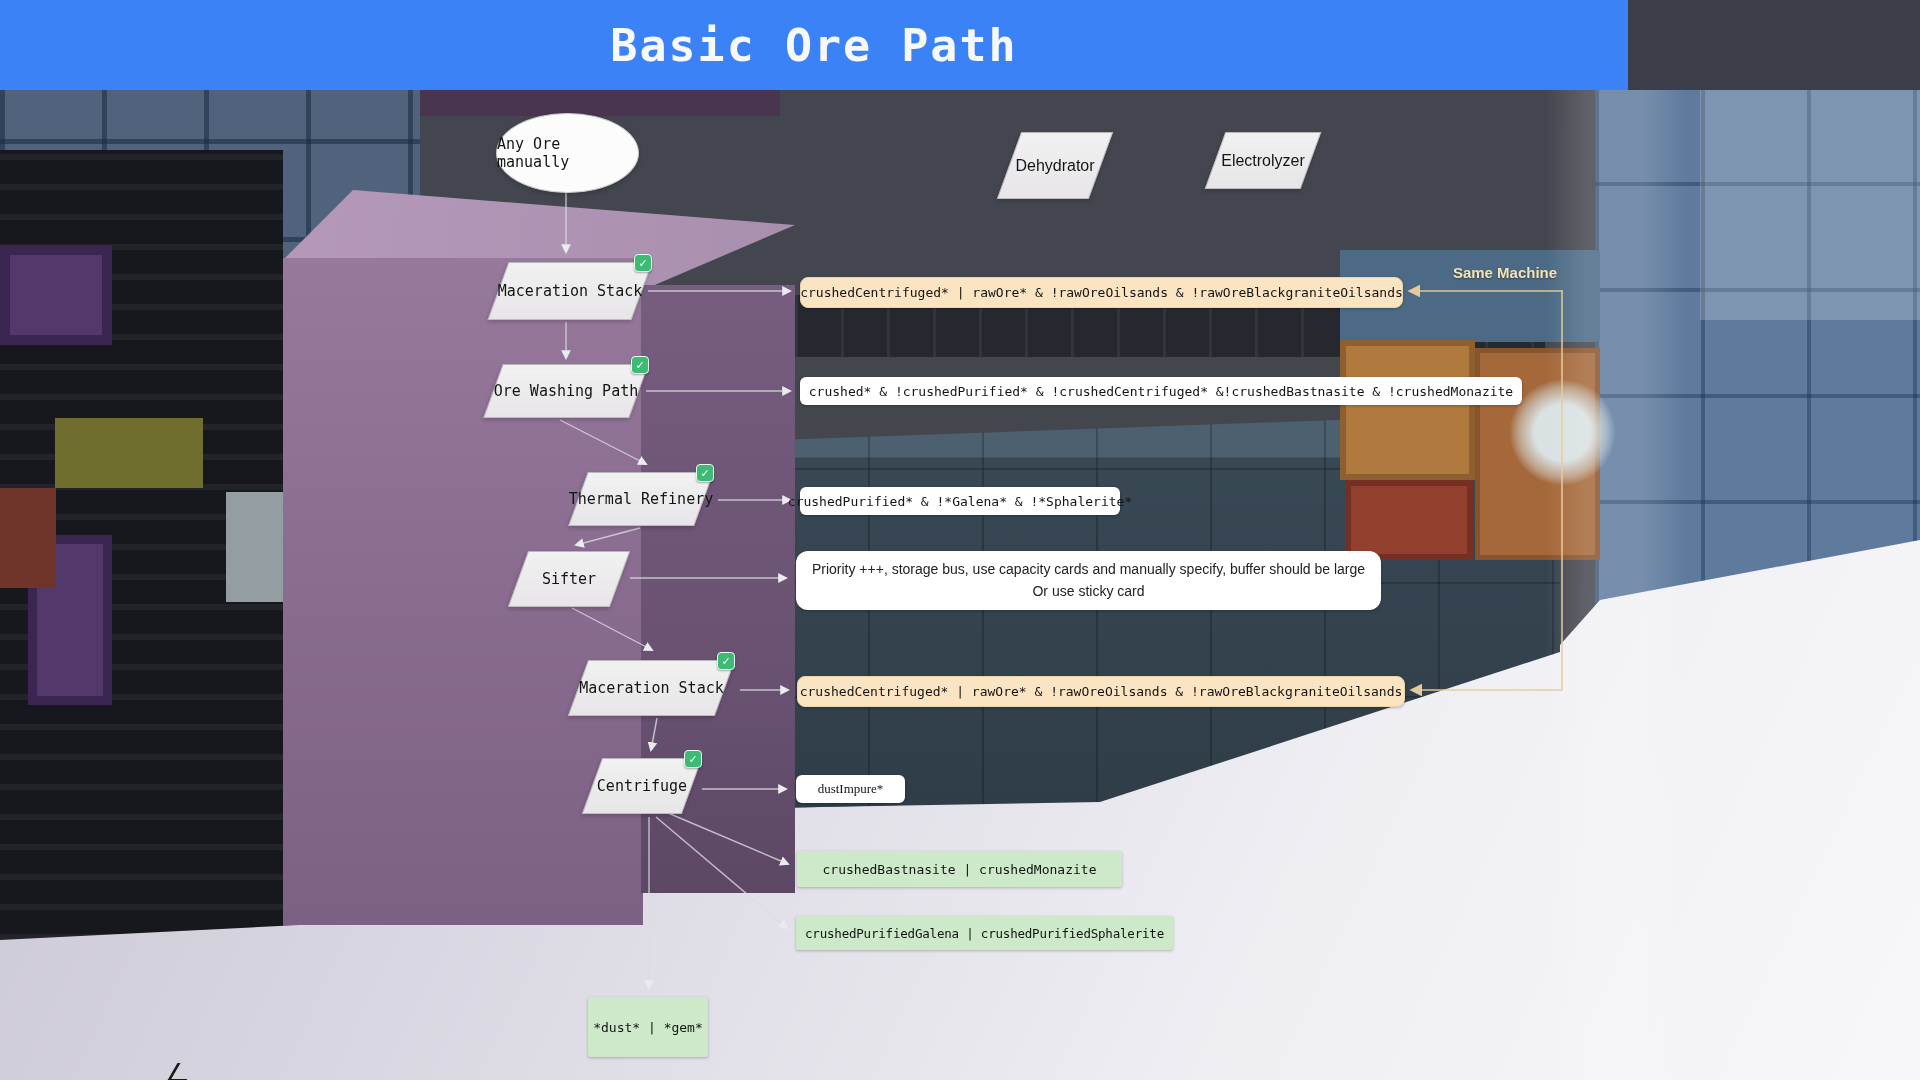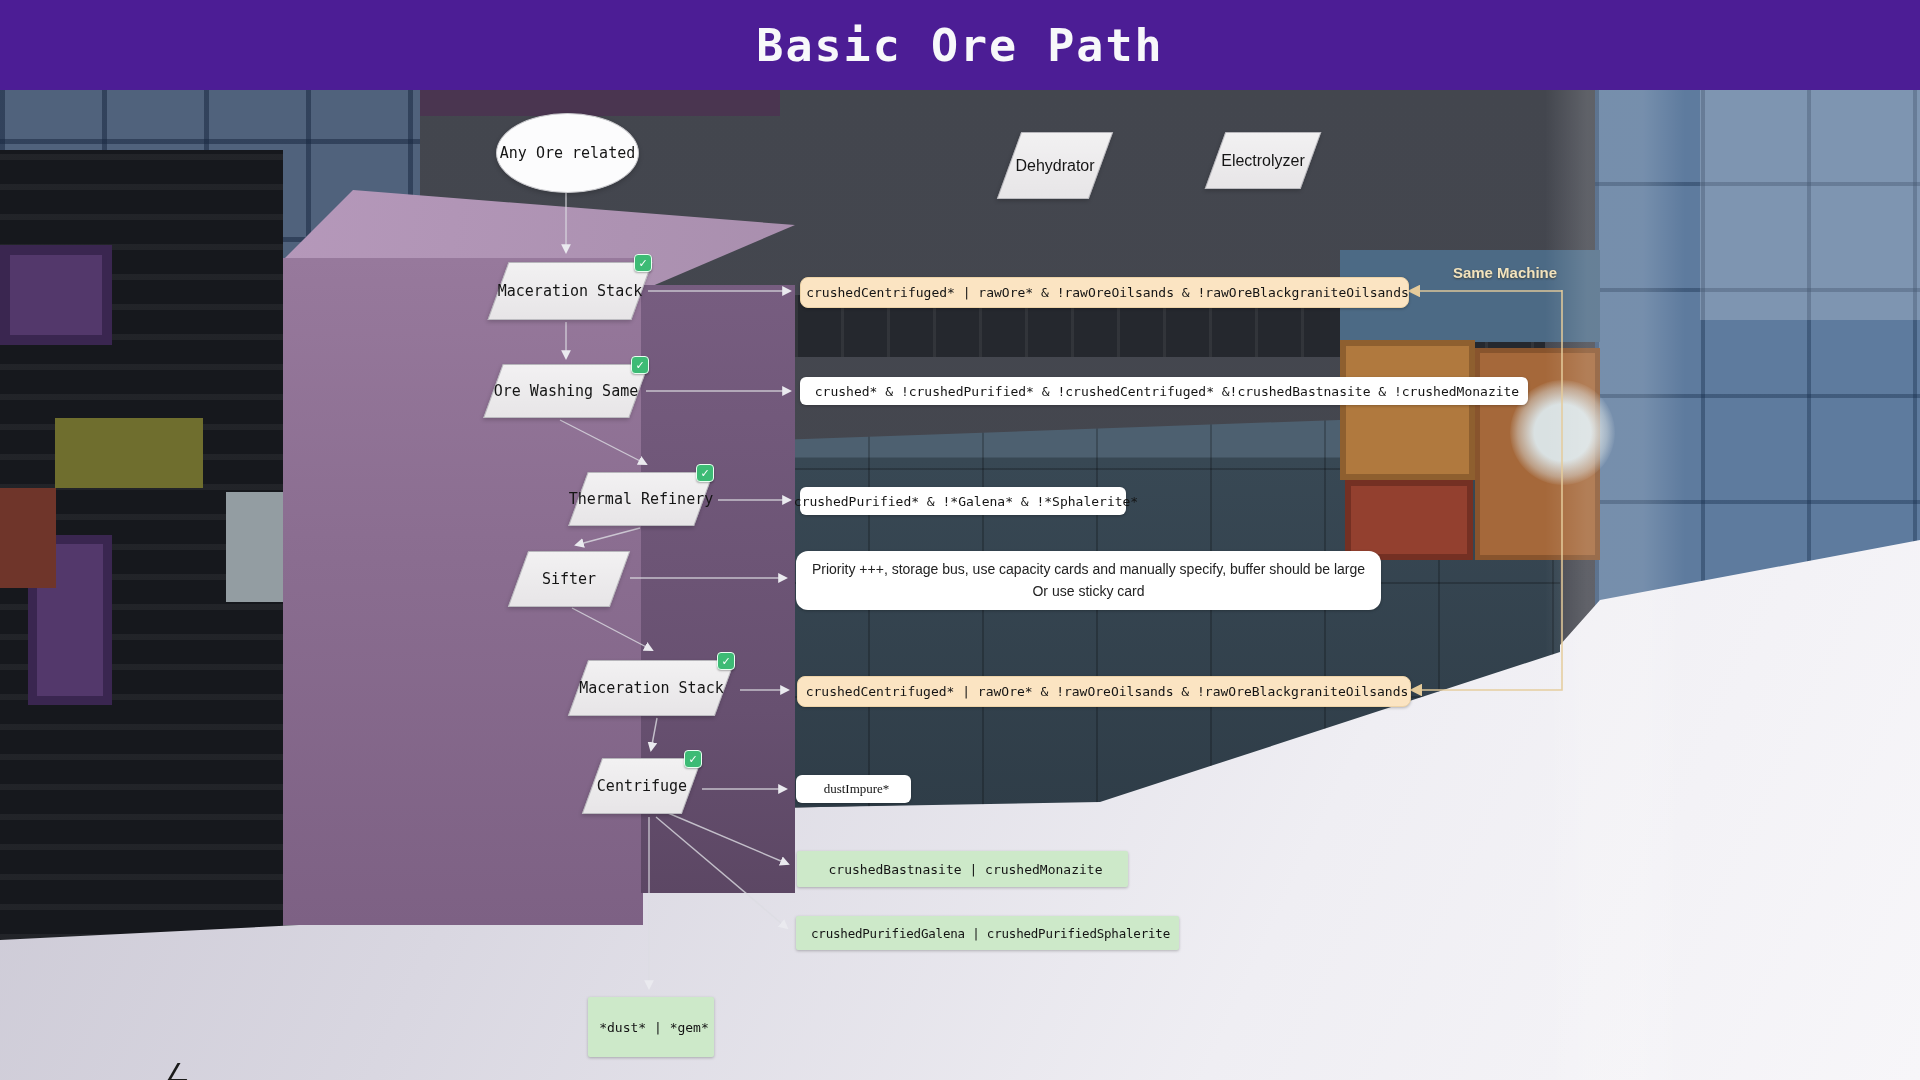--- a/index.html
+++ b/index.html
@@ -1,20 +1,20 @@
 <!DOCTYPE html>
 <html><head>
 <meta charset="utf-8">
 <style>
   html,body{margin:0;padding:0;width:1920px;height:1080px;overflow:hidden;background:#3c3f49;
     font-family:"DejaVu Sans Mono",monospace;}
   #stage{position:relative;width:1920px;height:1080px;overflow:hidden;}
 
   
-  #header{position:absolute;left:0;top:0;width:1920px;height:90px;background:#4c1d95;z-index:10;
+  #header{position:absolute;left:0;top:0;width:1628px;height:90px;background:#3b82f6;z-index:10;
     display:flex;align-items:center;justify-content:center;}
   #title{font:700 45px "DejaVu Sans Mono",monospace;color:#f7f8fa;letter-spacing:2px;}
 
   
   .bg{position:absolute;z-index:0;}
   #scene{position:absolute;left:0;top:90px;width:1920px;height:990px;z-index:0;
     background:linear-gradient(180deg,#43464e 0%,#45474f 55%,#56555e 70%);}
   #ceiling-strip{left:0;top:0;width:780px;height:26px;background:#4a3550;}
   #win-left{left:0;top:0;width:420px;height:250px;background:#50627c;
     background-image:repeating-linear-gradient(90deg,rgba(25,40,65,.55) 0 5px,transparent 5px 102px),
@@ -90,21 +90,21 @@
   #m3{left:506px;top:551px;width:126px;height:56px;}
   #m4{left:566px;top:660px;width:171px;height:56px;}
   #m5{left:580px;top:758px;width:124px;height:56px;}
   #m6{left:997px;top:132px;width:116px;height:67px;}
   #m7{left:1203px;top:132px;width:120px;height:57px;}
   .badge{position:absolute;top:-8px;right:2px;width:16px;height:16px;border-radius:4px;
     background:#3dbb75;border:1px solid #eafff2;display:flex;align-items:center;justify-content:center;z-index:4;
     box-shadow:0 1px 2px rgba(0,0,0,.3);}
   .badge span{color:#fff;font:700 11px/1 "DejaVu Sans",sans-serif;}
   .fbox{display:flex;align-items:center;justify-content:center;font:13px "DejaVu Sans Mono",monospace;
-    color:#141414;white-space:nowrap;box-shadow:0 1px 3px rgba(0,0,0,.25);padding-left:6px;}
+    color:#141414;white-space:nowrap;box-shadow:0 1px 3px rgba(0,0,0,.25);}
   .orange{background:#fbe4c2;border:1px solid #edd3a8;border-radius:8px;}
   .whitebx{background:#ffffff;border-radius:6px;}
   .greenbx{background:#cde9c9;border-radius:2px;}
   #f0{left:800px;top:277px;width:601px;height:29px;}
   #f1{left:800px;top:377px;width:722px;height:28px;}
   #f2{left:800px;top:487px;width:320px;height:28px;}
   #note{left:796px;top:551px;width:585px;height:59px;background:#fff;border-radius:12px;
     font:14px "Liberation Sans",sans-serif;color:#222;display:flex;flex-direction:column;
     align-items:center;justify-content:center;line-height:1.55;box-shadow:0 1px 3px rgba(0,0,0,.25);}
   #f3{left:797px;top:676px;width:606px;height:29px;}
@@ -177,35 +177,35 @@
     <path class="fl" d="M740,690 L788,690" marker-end="url(#aw)"></path>
     <path class="fl" d="M657,718 L651,750" marker-end="url(#aw)"></path>
     <path class="fl" d="M702,789 L786,789" marker-end="url(#aw)"></path>
     <path class="fl" d="M668,813 L788,864" marker-end="url(#aw)"></path>
     <path class="fl" d="M656,817 L787,928" marker-end="url(#aw)"></path>
     <path class="fl" d="M649,817 L649,988" marker-end="url(#aw)"></path>
     <path class="sm" d="M1562,291 L1410,291" marker-end="url(#at)"></path>
     <path class="sm" d="M1562,290 L1562,690 L1412,690" marker-end="url(#at)"></path>
   </svg>
 
-  <div class="node" id="node-anyore">Any Ore related</div>
+  <div class="node" id="node-anyore">Any Ore manually</div>
 
   <div class="pgram" id="m0">
     <div class="pg-shape"></div>
     <div class="badge">
         <span>✓</span>
       </div>
     <div class="pg-lbl">Maceration Stack</div>
   </div>
   <div class="pgram" id="m1">
     <div class="pg-shape"></div>
     <div class="badge">
         <span>✓</span>
       </div>
-    <div class="pg-lbl">Ore Washing Same</div>
+    <div class="pg-lbl">Ore Washing Path</div>
   </div>
   <div class="pgram" id="m2">
     <div class="pg-shape"></div>
     <div class="badge">
         <span>✓</span>
       </div>
     <div class="pg-lbl">Thermal Refinery</div>
   </div>
   <div class="pgram" id="m3">
     <div class="pg-shape"></div>

